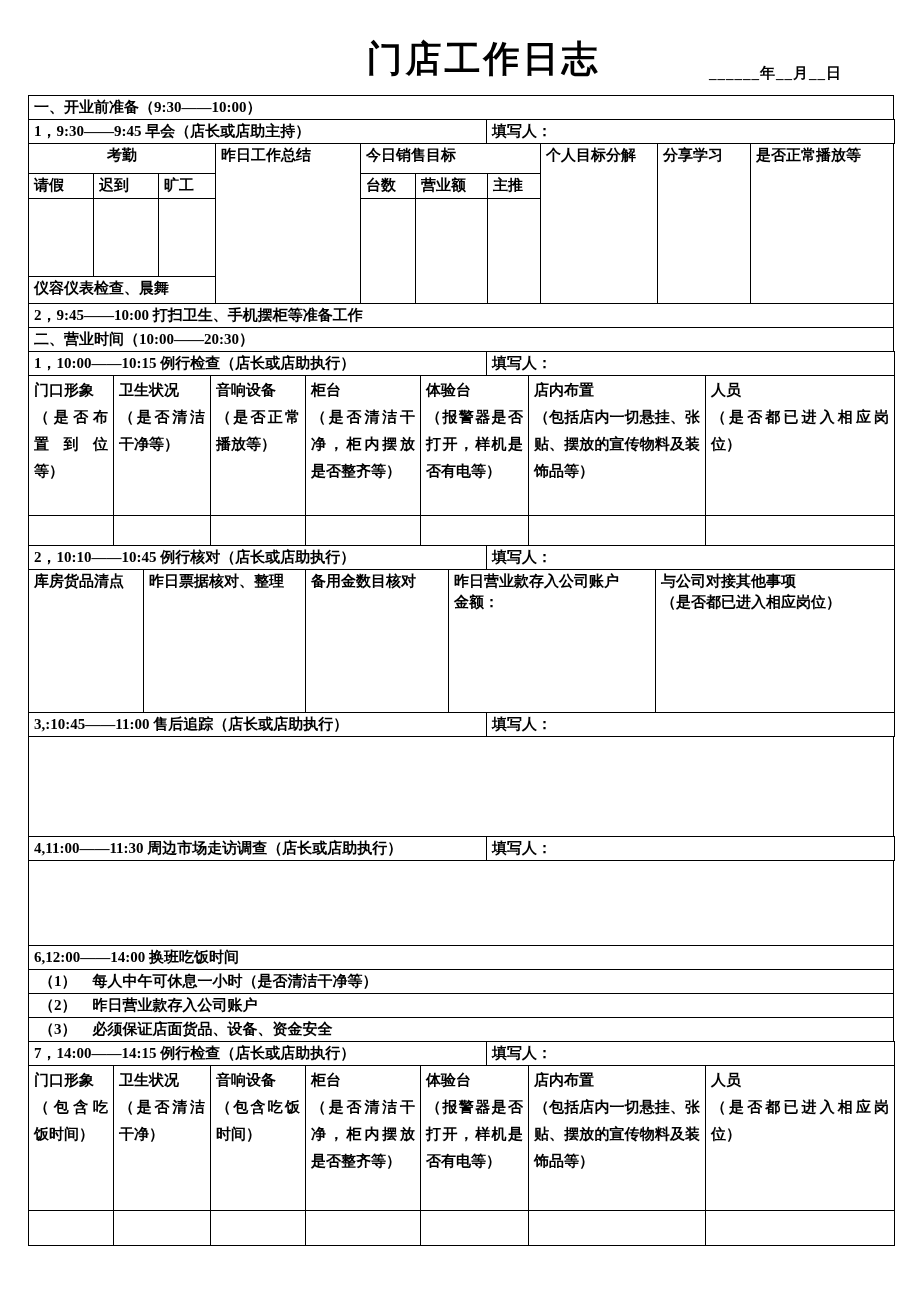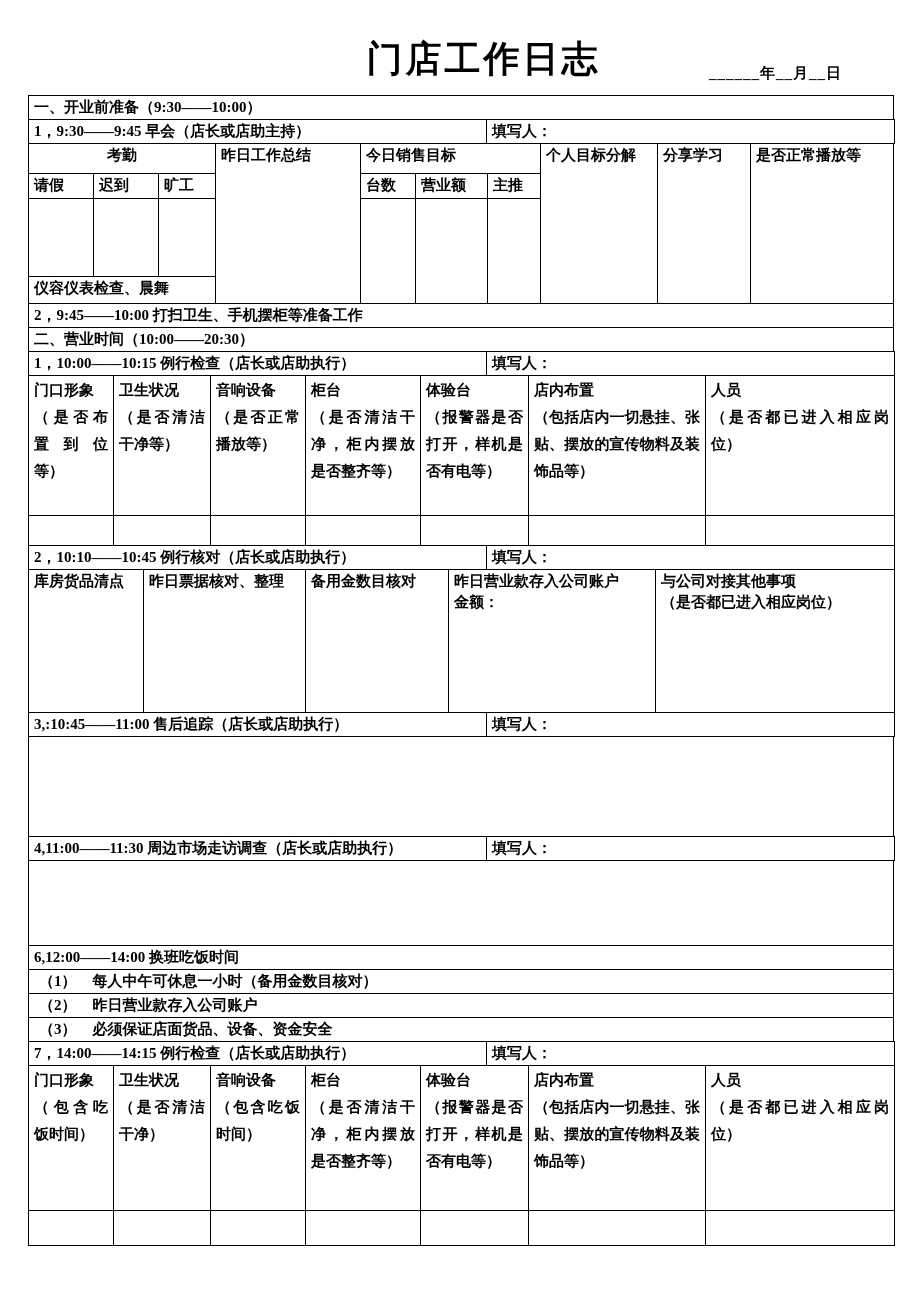--- a/index.html
+++ b/index.html
@@ -296,21 +296,21 @@
           <tr class="h24">
         <td>6,12:00——14:00 换班吃饭时间</td>
       </tr>
     </tbody>
       </table>
 
     <table class="tbl">
       <tbody>
           <tr class="h24">
         <td class="rule-td">
-          <span class="rule-num">（1）</span><span>每人中午可休息一小时（备用金数目核对）</span>
+          <span class="rule-num">（1）</span><span>每人中午可休息一小时（是否清洁干净等）</span>
         </td>
       </tr>
       <tr class="h24">
         <td class="rule-td">
           <span class="rule-num">（2）</span><span>昨日营业款存入公司账户</span>
         </td>
       </tr>
       <tr class="h24">
         <td class="rule-td">
           <span class="rule-num">（3）</span><span>必须保证店面货品、设备、资金安全</span>

